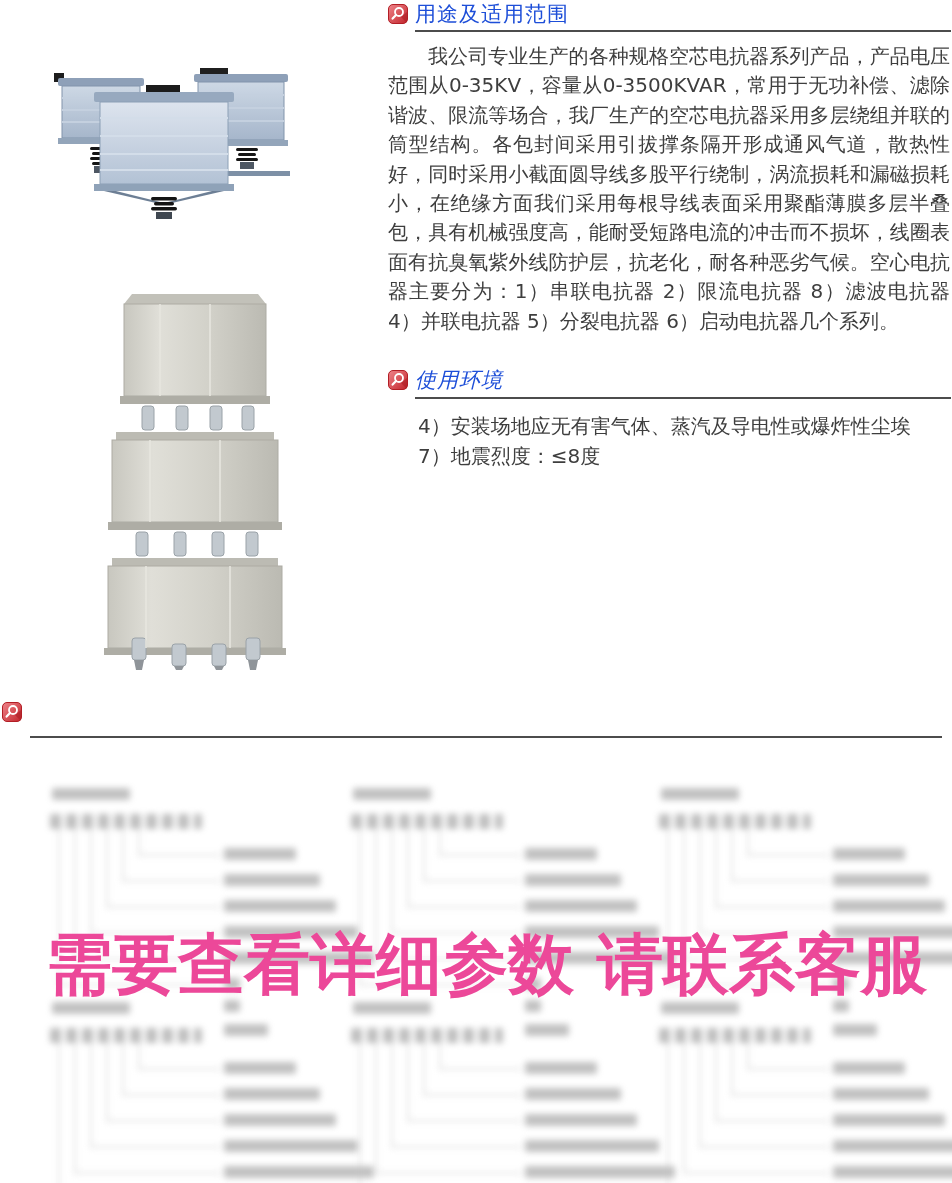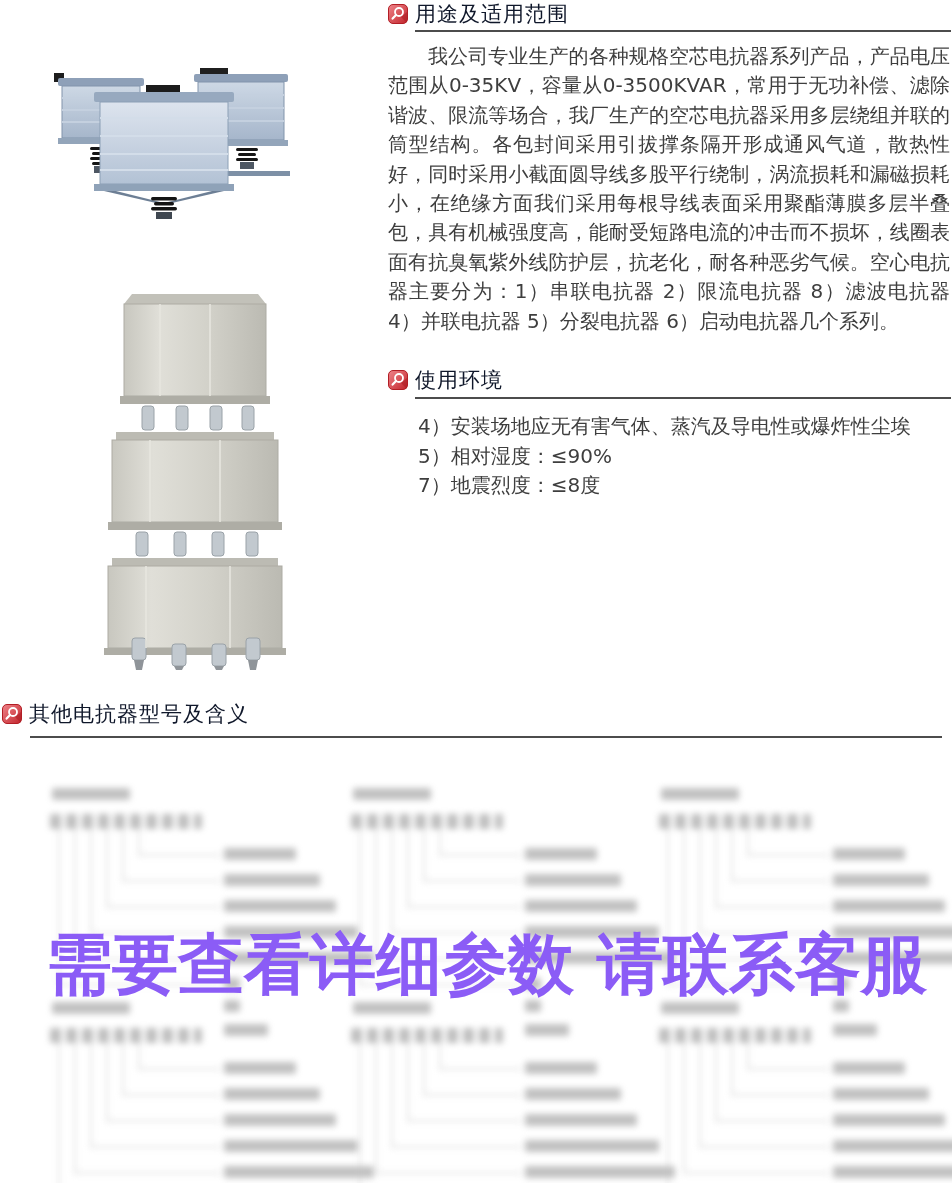--- a/index.html
+++ b/index.html
@@ -3,21 +3,21 @@
 <meta charset="utf-8">
 <style>
   html,body{margin:0;padding:0;background:#fff;}
   .page{
     position:relative;width:952px;height:1183px;background:#fff;overflow:hidden;
     font-family:"DejaVu Sans","Liberation Sans",sans-serif;color:#3e3e3e;
   }
   
   .sec-head{position:absolute;display:flex;align-items:center;gap:7px;}
   .badge{width:20px;height:20px;flex:0 0 auto;display:block;}
-  .sec-title{font-size:21px;line-height:24px;color:#0f172a;letter-spacing:1px;}
+  .sec-title{font-size:21px;line-height:24px;color:#1d4ed8;letter-spacing:1px;}
   .divider{position:absolute;height:2px;background:#4c4c4c;}
   
   .para{
     position:absolute;left:388px;top:42px;width:562px;margin:0;
     font-size:20px;line-height:29.4px;text-align:justify;text-indent:2em;color:#3e3e3e;
   }
   
   .env-list{position:absolute;left:418px;top:412px;width:534px;font-size:20px;}
   .env-item{line-height:29.5px;white-space:nowrap;}
   
@@ -28,21 +28,21 @@
   .models-area{position:absolute;left:0;top:758px;width:952px;height:425px;overflow:hidden;}
   .diagram{position:absolute;width:310px;height:262px;filter:blur(3px);opacity:.55;}
   .bar{position:absolute;background:#8f8f8f;border-radius:2px;height:12px;}
   .code-bar{position:absolute;height:15px;border-radius:2px;
     background:repeating-linear-gradient(90deg,#8a8a8a 0 11px,rgba(0,0,0,0) 11px 16px);}
   .vline{position:absolute;width:1.5px;background:#c8c8c8;}
   .hline{position:absolute;height:1.5px;background:#c8c8c8;}
   
   .watermark{
     position:absolute;left:46px;top:920px;width:900px;
-    font-size:66px;font-weight:bold;color:#8b5cf6;white-space:nowrap;letter-spacing:0px;
+    font-size:66px;font-weight:bold;color:#ec4899;white-space:nowrap;letter-spacing:0px;
   }
 </style>
 </head>
 <body>
 
 <div class="page">
 
   <div class="photo photo1">
     <svg width="248" height="165" viewBox="0 0 248 165">
       <defs>
@@ -169,45 +169,43 @@
       <rect x="0.5" y="0.5" width="19" height="19" rx="4.5" fill="url(#gR)" stroke="#b21e25"></rect>
       <path d="M13 13 L19 19 L19 8 Z" fill="#a91c23" opacity="0.55"></path>
       <circle cx="11" cy="8" r="4" fill="none" stroke="#ffffff" stroke-width="1.8"></circle>
       <line x1="8" y1="11" x2="4.6" y2="14.6" stroke="#ffffff" stroke-width="2.2" stroke-linecap="round"></line>
     </svg>
     <span class="sec-title">用途及适用范围</span>
   </div>
   <div class="divider" style="left:415px;top:30px;width:536px;"></div>
   <p class="para">我公司专业生产的各种规格空芯电抗器系列产品，产品电压范围从0-35KV，容量从0-3500KVAR，常用于无功补偿、滤除谐波、限流等场合，我厂生产的空芯电抗器采用多层绕组并联的筒型结构。各包封间采用引拔撑条隔开形成通风气道，散热性好，同时采用小截面圆导线多股平行绕制，涡流损耗和漏磁损耗小，在绝缘方面我们采用每根导线表面采用聚酯薄膜多层半叠包，具有机械强度高，能耐受短路电流的冲击而不损坏，线圈表面有抗臭氧紫外线防护层，抗老化，耐各种恶劣气候。空心电抗器主要分为：1）串联电抗器 2）限流电抗器 8）滤波电抗器 4）并联电抗器 5）分裂电抗器 6）启动电抗器几个系列。</p>
 
-  <div class="sec-head" style="left:388px;top:368px;">
+  <div class="sec-head" style="left:388px;top:368px;font-style:italic;">
     <svg class="badge" viewBox="0 0 20 20">
       <rect x="0.5" y="0.5" width="19" height="19" rx="4.5" fill="url(#gR)" stroke="#b21e25"></rect>
       <path d="M13 13 L19 19 L19 8 Z" fill="#a91c23" opacity="0.55"></path>
       <circle cx="11" cy="8" r="4" fill="none" stroke="#ffffff" stroke-width="1.8"></circle>
       <line x1="8" y1="11" x2="4.6" y2="14.6" stroke="#ffffff" stroke-width="2.2" stroke-linecap="round"></line>
     </svg>
     <span class="sec-title">使用环境</span>
   </div>
   <div class="divider" style="left:415px;top:397px;width:536px;"></div>
 
   <div class="env-list">
     <div class="env-item">4）安装场地应无有害气体、蒸汽及导电性或爆炸性尘埃</div>
-    <div class="env-item">5）相对湿度：≤90%</div>
     <div class="env-item">7）地震烈度：≤8度</div>
   </div>
 
   <div class="sec-head" style="left:2px;top:702px;">
     <svg class="badge" viewBox="0 0 20 20">
       <rect x="0.5" y="0.5" width="19" height="19" rx="4.5" fill="url(#gR)" stroke="#b21e25"></rect>
       <path d="M13 13 L19 19 L19 8 Z" fill="#a91c23" opacity="0.55"></path>
       <circle cx="11" cy="8" r="4" fill="none" stroke="#ffffff" stroke-width="1.8"></circle>
       <line x1="8" y1="11" x2="4.6" y2="14.6" stroke="#ffffff" stroke-width="2.2" stroke-linecap="round"></line>
     </svg>
-    <span class="sec-title">其他电抗器型号及含义</span>
   </div>
   <div class="divider" style="left:30px;top:736px;width:912px;"></div>
 
   <div class="models-area">
     <div class="diagram" style="left:40px;top:30px;">
     <div class="bar" style="left:12px;top:0;width:78px;"></div>
     <div class="code-bar" style="left:10px;top:26px;width:152px;"></div>
     <div class="vline" style="left:18px;top:41px;height:155px;"></div>
     <div class="vline" style="left:34px;top:41px;height:129px;"></div>
     <div class="vline" style="left:50px;top:41px;height:103px;"></div>

